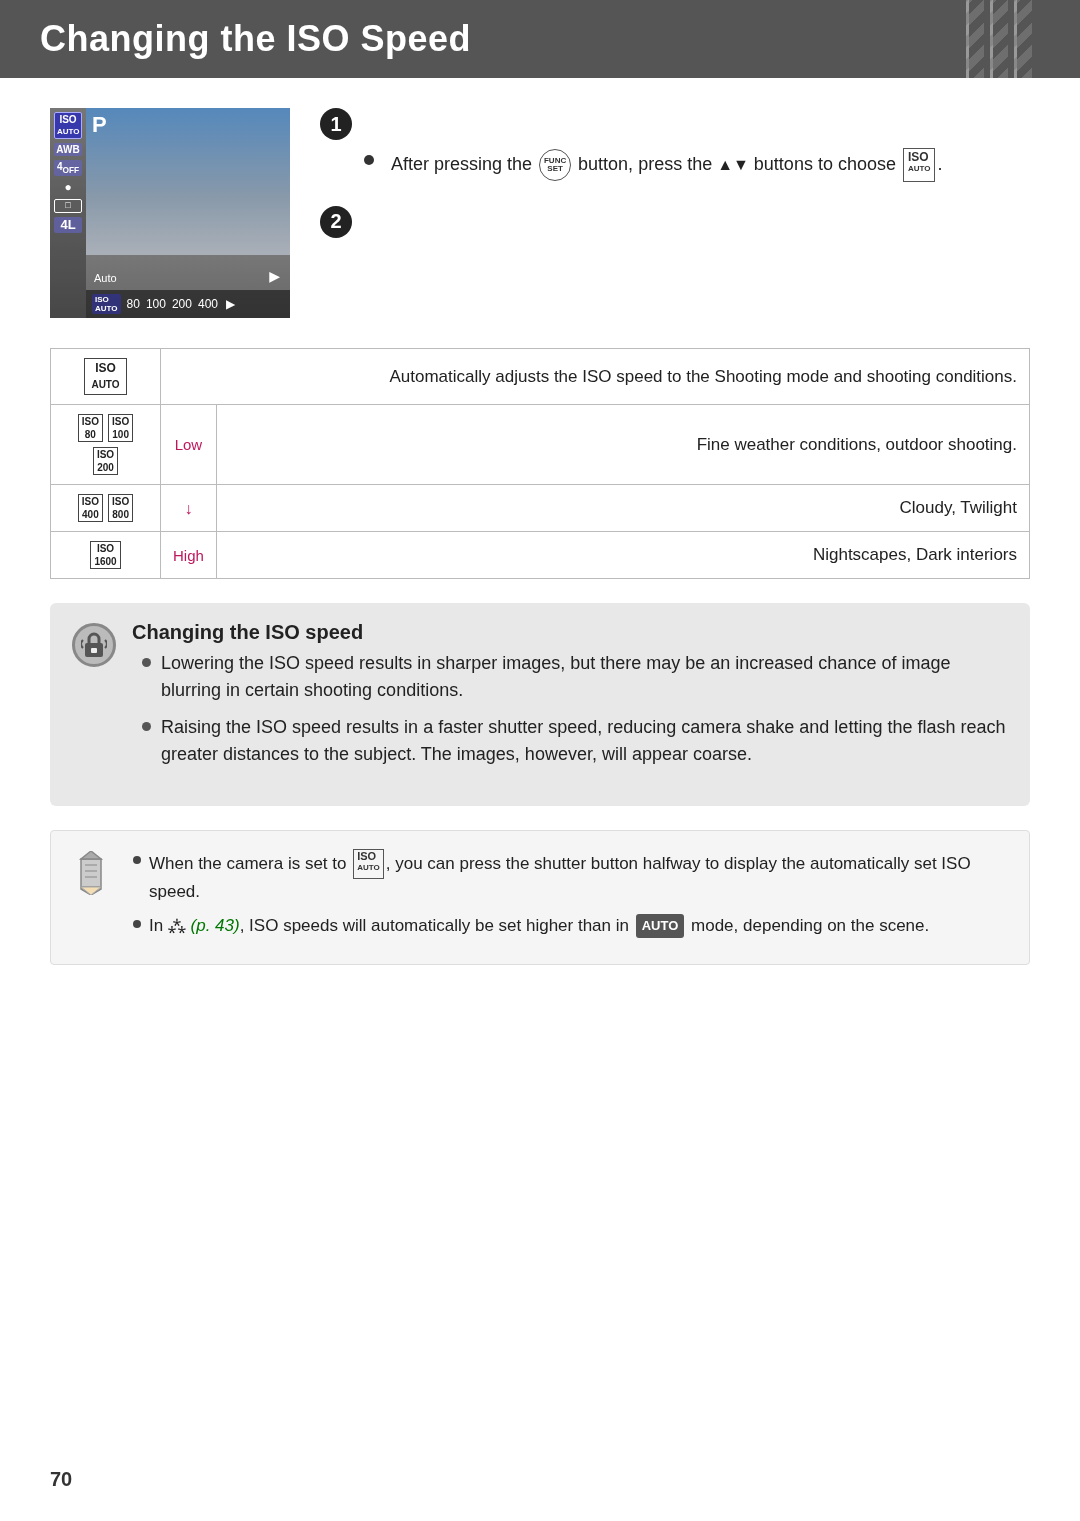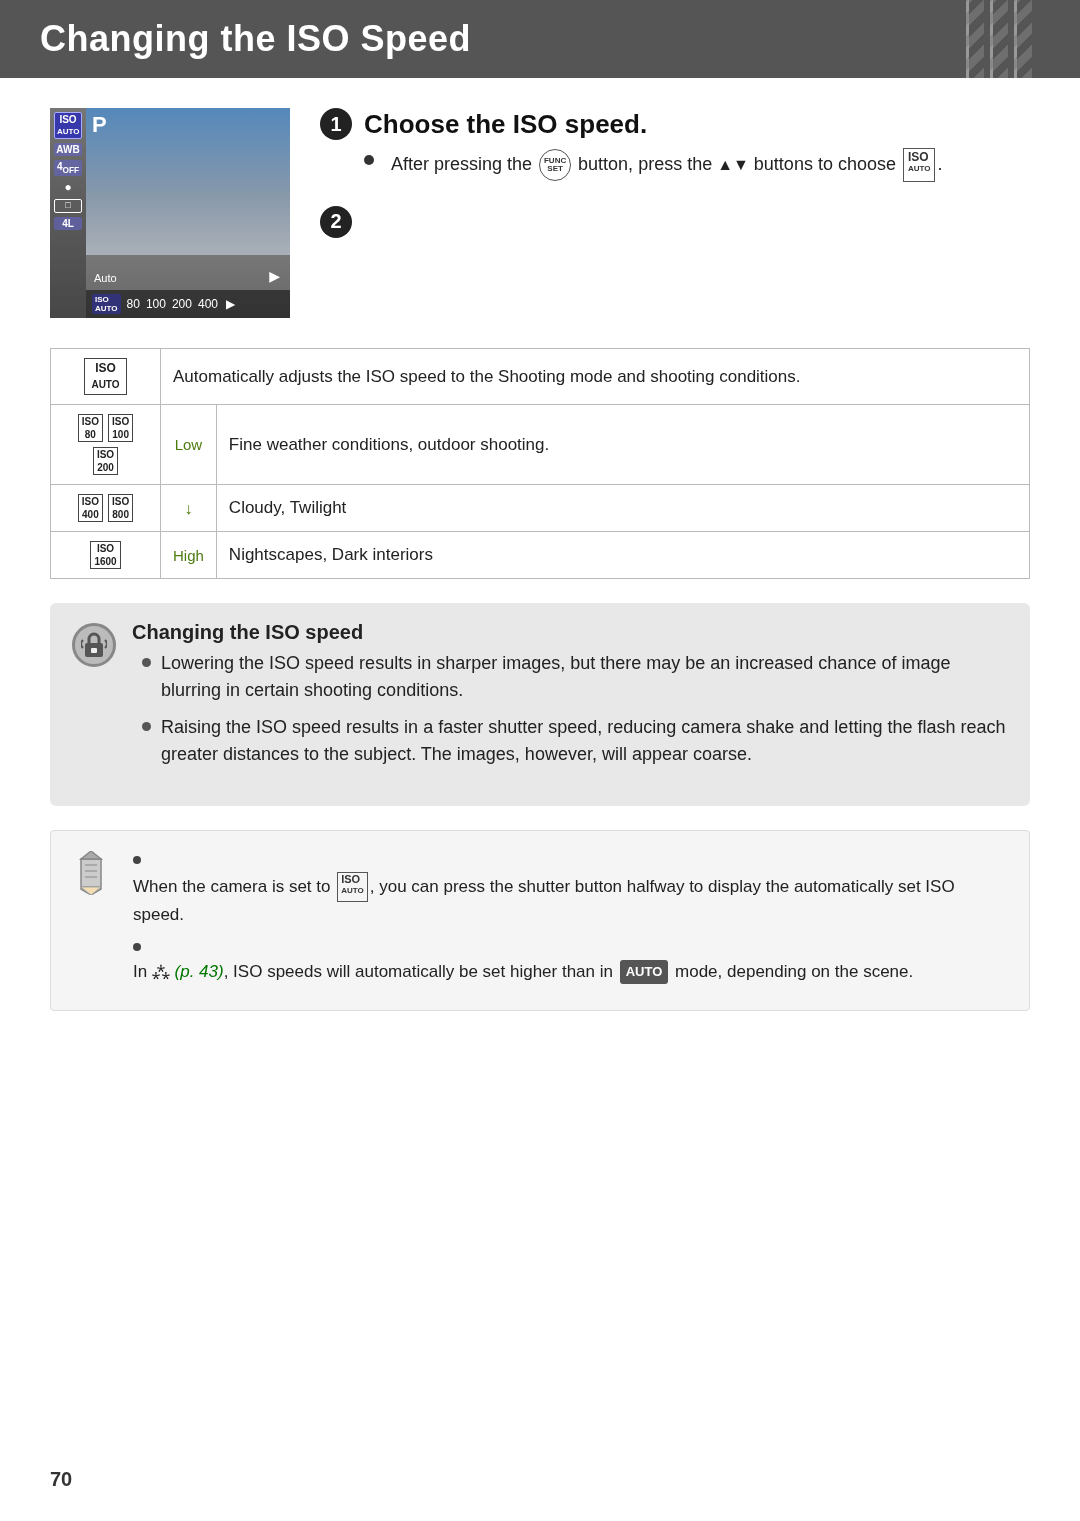--- a/index.html
+++ b/index.html
@@ -281,30 +281,31 @@
     .iso-table {
       width: 100%;
       border-collapse: collapse;
       margin-bottom: 24px;
       font-size: 17px;
     }
     .iso-table td {
       padding: 8px 12px;
       border: 1px solid #bbb;
       vertical-align: middle;
+      text-align: right;
     }
     .iso-table .icon-cell {
       width: 110px;
       text-align: center;
     }
     .iso-table .level-cell {
       width: 55px;
       text-align: center;
       font-size: 15px;
-      color: #4d7c0f;
+      color: #be185d;
     }
 
     
     .iso-sm {
       display: inline-block;
       border: 1.5px solid #444;
       font-size: 11px;
       font-weight: bold;
       padding: 0 3px;
       line-height: 1.3;
@@ -367,21 +368,20 @@
     .tips-content {
       flex: 1;
     }
     .tips-bullet {
       display: flex;
       gap: 8px;
       margin-bottom: 8px;
       font-size: 17px;
       line-height: 1.5;
       align-items: flex-start;
-      flex-direction: column;
     }
     .tips-bullet-dot {
       width: 8px;
       height: 8px;
       background: #444;
       border-radius: 50%;
       margin-top: 7px;
       flex-shrink: 0;
     }
 
@@ -469,21 +469,21 @@
       <div class="camera-image-inner">
 
         <div class="cam-sky"></div>
 
         <div class="cam-sidebar">
           <div class="cam-icon selected">ISO<br><span style="font-size:8px">AUTO</span></div>
           <div class="cam-icon">AWB</div>
           <div class="cam-icon">4<sub>OFF</sub></div>
           <div class="cam-icon plain">●</div>
           <div class="cam-icon rect">□</div>
-          <div class="cam-icon" style="font-size:10px">4L</div>
+          <div class="cam-icon" style="font-size:13px">4L</div>
         </div>
 
         <div class="cam-top-p">P</div>
 
         <div class="cam-auto-label">Auto</div>
 
         <div class="cam-arrow-right">▶</div>
 
         <div class="cam-bottom">
           <span class="cam-bottom-icon" style="font-size:8px">ISO<br>AUTO</span>
@@ -494,21 +494,20 @@
           <span class="cam-bottom-num" style="margin-left:2px">▶</span>
         </div>
       </div>
     </div>
 
     <div class="steps-column">
 
       <div class="step-block">
         <div class="step-header">
           <div class="step-number">1</div>
-          <span class="step-title">Choose the ISO speed.</span>
         </div>
         <div class="step-content">
           <div class="bullet-item">
             <div class="bullet-circle"></div>
             <div>
               After pressing the
               <span class="inline-icon" style="font-size:8px; width:32px; height:32px;">FUNC<br>SET</span>
               button, press the <span class="updown-arrows">▲▼</span> buttons to choose
               <span class="iso-badge">ISO<br><sup>AUTO</sup></span>.
             </div>

